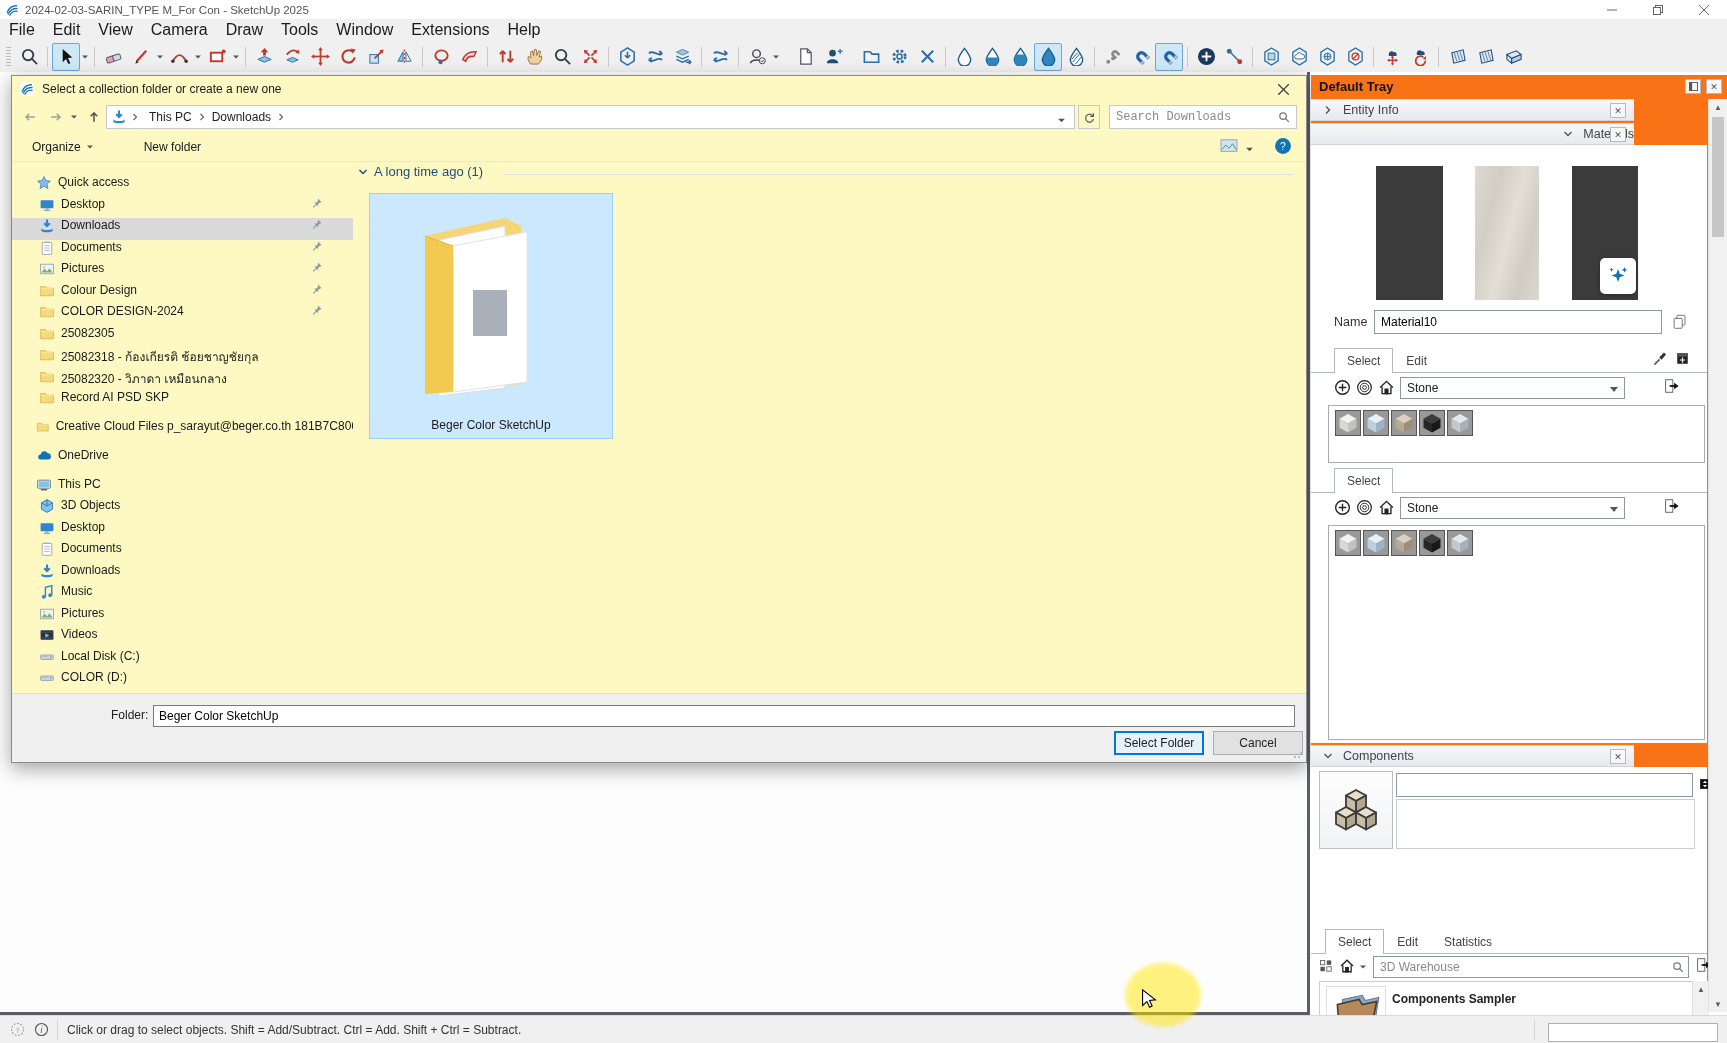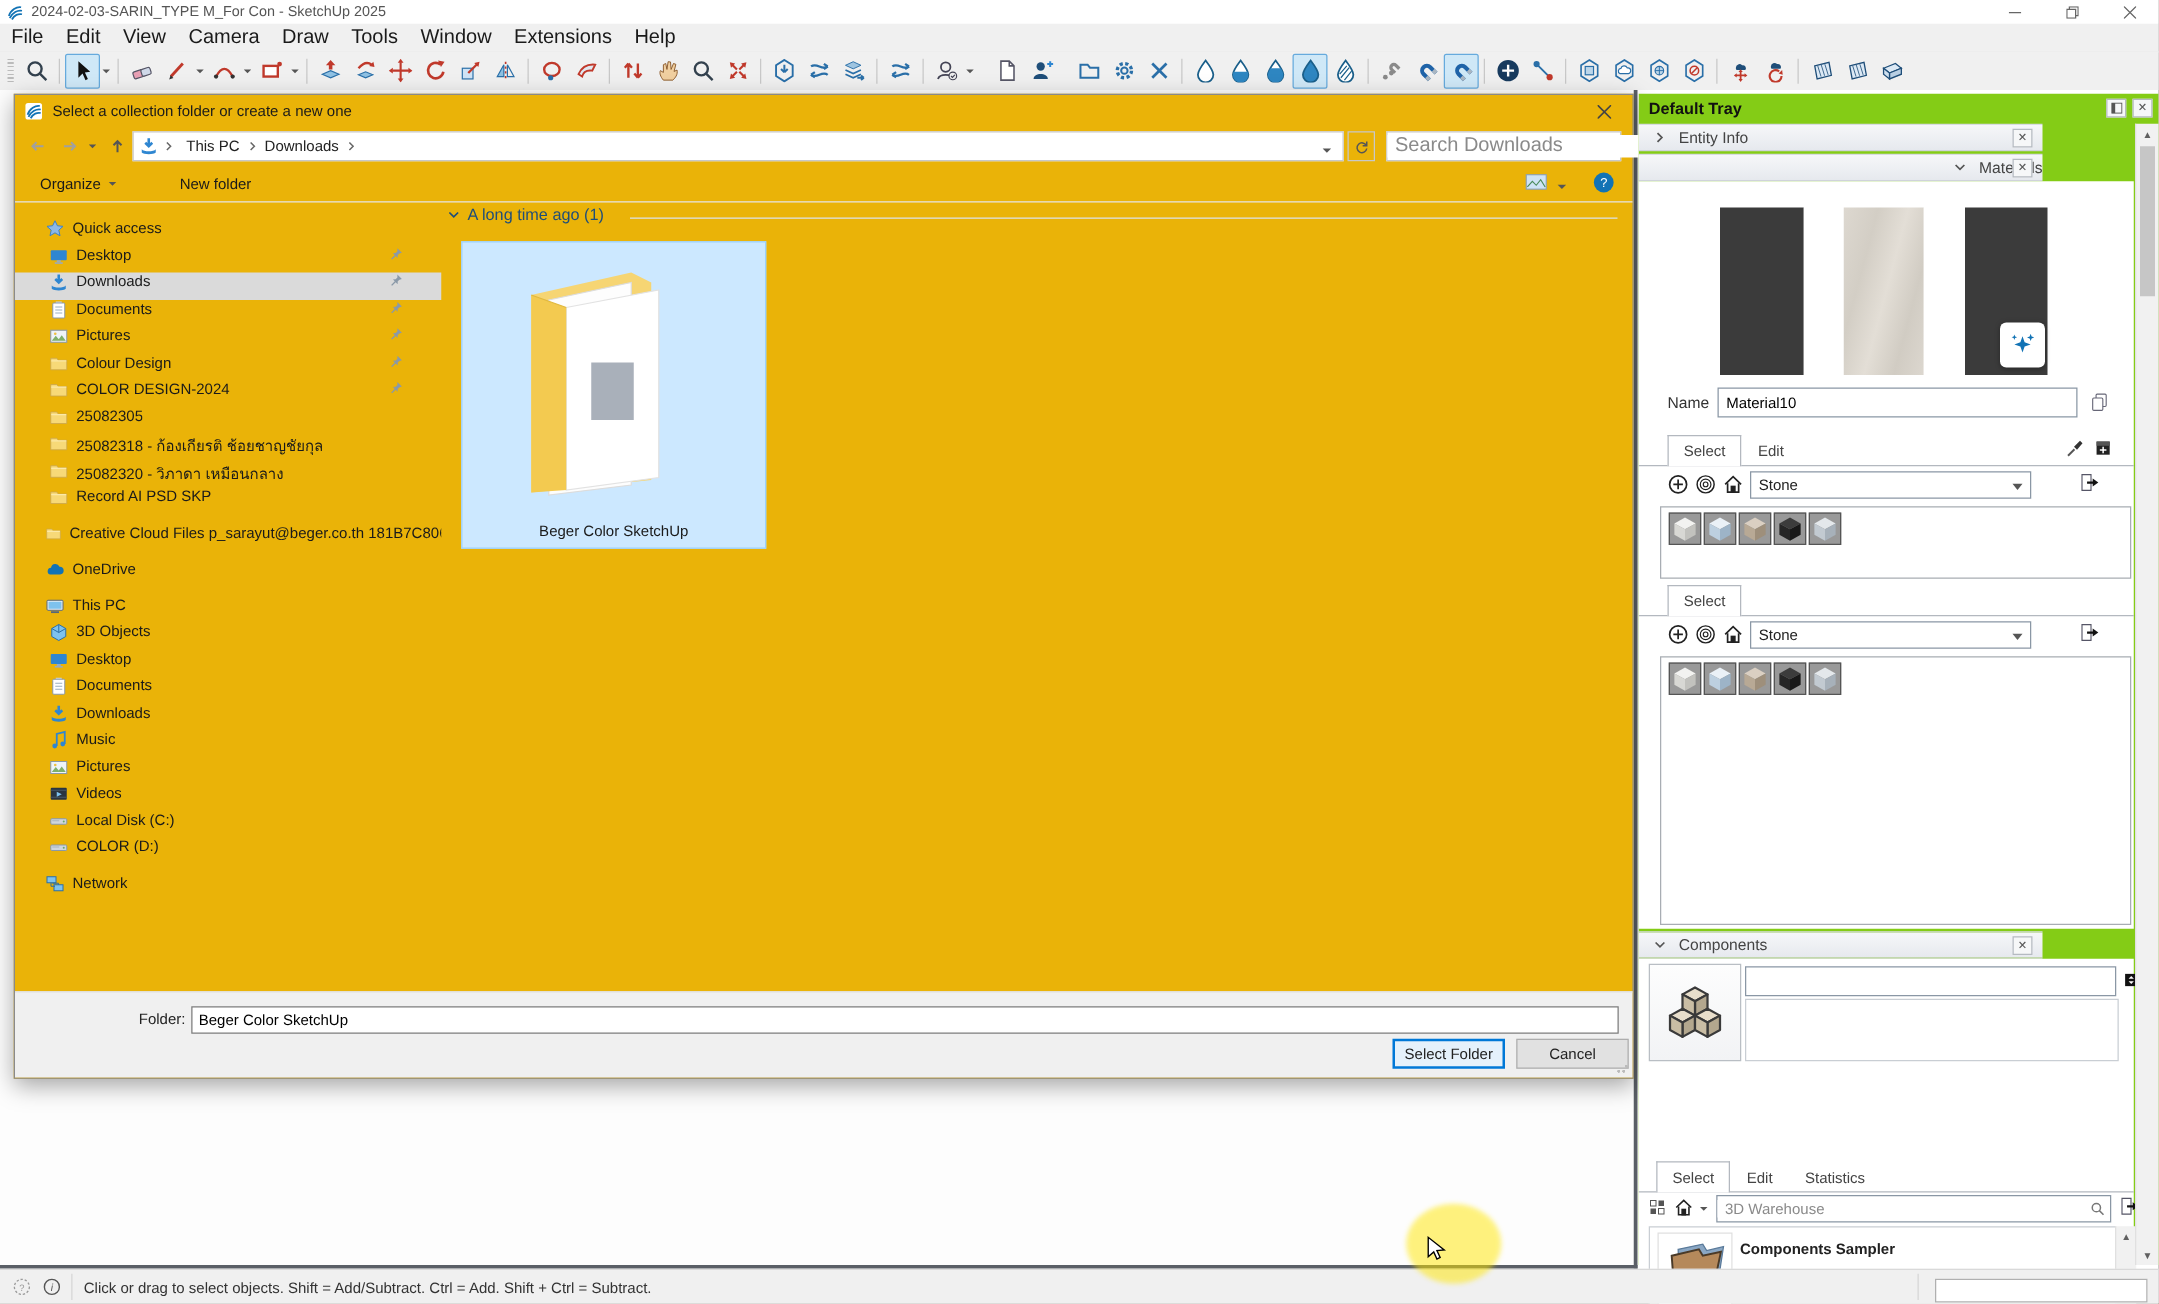--- a/index.html
+++ b/index.html
@@ -19,30 +19,30 @@
   
   .toolbar{left:0;top:41px;width:1727px;height:31px;background:#f0f0f0;display:flex;align-items:center;padding-left:6px;box-sizing:border-box;}
   .tb-btn{width:26px;height:26px;display:flex;align-items:center;justify-content:center;border:1px solid transparent;border-radius:2px;}
   .tb-btn.active{background:#cfe8f7;border-color:#66aadd;}
   .tb-btn .ic{width:19px;height:19px;}
   .tb-sep{width:1px;height:20px;background:#c8c8c8;margin:0 4px;}
   .tb-gap{width:10px;}
   .tb-caret{width:10px;height:26px;display:flex;align-items:center;justify-content:center;}
   .grip{width:5px;height:20px;margin-right:4px;background:repeating-linear-gradient(#bbb 0 1px,transparent 1px 3px);}
   
-  .dialog{left:11px;top:75px;width:1296px;height:788px;background:#eab308;border:1px solid #8a8a8a;
+  .dialog{left:11px;top:75px;width:1296px;height:688px;background:#fef9c3;border:1px solid #8a8a8a;
           box-shadow:0 6px 18px rgba(0,0,0,.35);box-sizing:border-box;}
   .dlg-title{position:absolute;left:0;top:0;width:100%;height:26px;display:flex;align-items:center;}
   .dlg-close{position:absolute;right:0;top:0;width:46px;height:26px;display:flex;align-items:center;justify-content:center;color:#444;font-size:13px;}
   .navbtn{position:absolute;top:29px;width:24px;height:24px;display:flex;align-items:center;justify-content:center;}
   .addrbar{position:absolute;left:94px;top:29px;width:969px;height:24px;border:1px solid #c8c8c8;background:#fff;display:flex;align-items:center;box-sizing:border-box;}
   .crumb{display:flex;align-items:center;font-size:12px;color:#222;}
   .crumb .lbl{padding:0 6px;}
   .searchbox{position:absolute;left:1097px;top:29px;width:188px;height:24px;border:1px solid #c8c8c8;background:#fff;box-sizing:border-box;display:flex;align-items:center;}
-  .searchbox input{border:none;outline:none;flex:1;font-size:16px;padding:0 6px;font-family:Liberation Sans, sans-serif;color:#333;}
+  .searchbox input{border:none;outline:none;flex:1;font-size:12px;padding:0 6px;font-family:Liberation Mono, monospace;color:#333;}
   .cmdbar{position:absolute;left:0;top:57px;width:100%;height:28px;border-bottom:1px solid #e6e6e6;display:flex;align-items:center;}
   .cmditem{display:flex;align-items:center;font-size:12px;color:#1a1a1a;}
   
   .sb{position:absolute;left:0;top:99px;width:341px;}
   .sbrow{height:21.5px;display:flex;align-items:flex-start;position:relative;}
   .sbrow.sel{background:#dadada;}
   .sbrow .ic16{width:16px;height:16px;margin-right:6px;}
   .sbrow .lbl{font-size:12px;color:#1a1a1a;white-space:nowrap;overflow:hidden;max-width:250px;}
   .sbrow .pin{position:absolute;left:299px;width:12px;height:12px;}
   .ind-h{padding-left:24px;}  
@@ -52,21 +52,21 @@
   .grouphdr{position:absolute;left:346px;top:88px;display:flex;align-items:center;color:#1f4e79;font-size:13px;}
   .groupline{position:absolute;left:492px;top:98px;width:790px;height:1px;background:#dbe3ea;}
   .tile{position:absolute;left:357px;top:117px;width:244px;height:246px;background:#cce8ff;border:1px solid #99d1ff;box-sizing:border-box;text-align:center;}
   .tile .lbl{position:absolute;left:0;right:0;bottom:6px;font-size:12px;color:#1a1a1a;}
   
   .dlg-footer{position:absolute;left:0;bottom:0;width:100%;height:69px;background:#f0f0f0;border-top:1px solid #dfdfdf;box-sizing:border-box;}
   .folderrow input{position:absolute;left:141px;top:11px;width:1142px;height:22px;border:1px solid #7a7a7a;box-sizing:border-box;font-size:12px;padding:0 5px;font-family:inherit;outline:none;}
   .btn{position:absolute;top:37px;width:90px;height:24px;font-size:12px;display:flex;align-items:center;justify-content:center;box-sizing:border-box;background:#e1e1e1;border:1px solid #adadad;}
   .btn.primary{background:#e5f1fb;border:2px solid #0078d7;}
   
-  .tray{left:1311px;top:75px;width:416px;height:937px;background:#84cc16;box-sizing:border-box;}
+  .tray{left:1311px;top:75px;width:416px;height:937px;background:#f97316;box-sizing:border-box;}
   .tray-hdr{position:absolute;left:0;top:0;width:100%;height:22px;display:flex;align-items:center;}
   .secrow{position:absolute;left:0;width:323px;height:22px;background:linear-gradient(#f6f7f9,#e6e9ee);border-top:1px solid #d8dce2;border-bottom:1px solid #cfd3da;display:flex;align-items:center;box-sizing:border-box;}
   .secrow .lbl{font-size:12.5px;color:#444;margin-left:10px;}
   .xbox{position:absolute;width:16px;height:15px;border:1px solid #b5bac1;background:#f6f7f8;display:flex;align-items:center;justify-content:center;font-size:9px;color:#555;box-sizing:border-box;}
   .panel-white{position:absolute;left:0;width:396px;background:#fff;}
   .tab{display:inline-flex;align-items:center;justify-content:center;height:24px;padding:0 12px;font-size:12px;color:#444;border:1px solid transparent;border-bottom:none;}
   .tab.active{background:#fff;border-color:#b3b8bf;position:relative;z-index:2;}
   .tabline{position:absolute;height:1px;background:#b3b8bf;}
   .combo{position:absolute;height:22px;border:1px solid #8a97a5;background:#fff;display:flex;align-items:center;box-sizing:border-box;font-size:12px;color:#222;padding-left:6px;}
   .combo .car{position:absolute;right:6px;top:9px;width:0;height:0;border-left:4px solid transparent;border-right:4px solid transparent;border-top:5px solid #555;}

